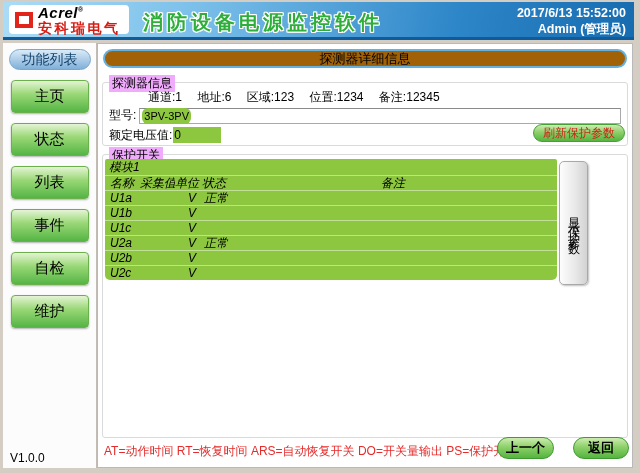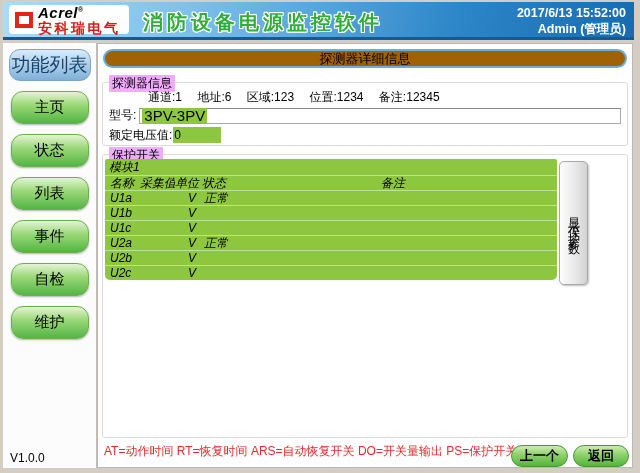--- a/index.html
+++ b/index.html
@@ -31,27 +31,27 @@
                  0 -1px 0 #fff,0 1px 0 #fff,-1px 0 0 #fff,1px 0 0 #fff;
   }
   .header-right { position:absolute; right:8px; top:3px; text-align:right;
     color:#fff; font-weight:bold; font-size:12.5px; line-height:16px; }
   
   .sidebar {
     position:absolute; left:3px; top:43px; width:94px; height:425px;
     background:#fcfcfc; border-right:1px solid #c2bcb4;
   }
   .func-pill {
-    width:82px; height:32px; margin:6px auto 0; border-radius:11px;
+    width:82px; height:21px; margin:6px auto 0; border-radius:11px;
     background:linear-gradient(180deg,#d9ebf9 0%,#a9cae6 55%,#7fb0d8 100%);
-    border:1px solid #7aa6cc; color:#14436d; font-size:19px;
+    border:1px solid #7aa6cc; color:#14436d; font-size:14px;
     display:flex; align-items:center; justify-content:center;
   }
   .nav-btn {
-    width:78px; height:33px; margin:10px auto 0; border-radius:12px;
+    width:78px; height:33px; margin:10px auto 0; border-radius:4px;
     background:linear-gradient(180deg,#e4f4d4 0%,#9ad877 42%,#54b544 100%);
     border:1px solid #6cb04e; box-shadow:0 1px 2px rgba(0,0,0,.3);
     font-size:15px; display:flex; align-items:center; justify-content:center;
     cursor:pointer;
   }
   .version { position:absolute; left:7px; bottom:3px; font-size:12px; }
   
   .content {
     position:absolute; left:97px; top:43px; width:536px; height:425px;
     background:#fff; border:1px solid #b9b9b9;
@@ -66,21 +66,21 @@
   .gb-label { position:absolute; top:-8px; left:6px; background:#f0abfc;
     padding:0 3px; font-size:12px; }
   .gb1 { top:38px; height:64px; }
   .fields-line { position:absolute; left:20px; top:6px; font-size:12px; white-space:nowrap;margin-left:25px; }
   .fields-line .fld { margin-right:12px; }
   .model-row { position:absolute; left:6px; right:6px; top:24px; height:17px;
     display:flex; align-items:center; font-size:12px; }
   .model-input { flex:1; height:16px; margin-left:3px; background:#fff;
     border:1px solid #a9a9a9; border-top-color:#8a8a8a; display:flex; align-items:center;
     padding-left:2px; }
-  .hl-green { background:#8dc63f; font-size:15px; line-height:14px; padding:1px 2px; }
+  .hl-green { background:#8dc63f; font-size:11px; line-height:14px; padding:1px 2px;border-radius:6px; }
   .rated-row { position:absolute; left:6px; top:44px; height:16px;
     display:flex; align-items:center; font-size:12px; }
   .rated-value { background:#8dc63f; padding:1px 40px 1px 1px; margin-left:1px; }
   .refresh-btn {
     position:absolute; right:2px; bottom:3px; height:18px; padding:0 9px;
     border-radius:9px; background:linear-gradient(180deg,#cdecb0 0%,#8ed06a 45%,#54b53e 100%);
     border:1px solid #46a038; color:#cc2418; font-size:12px;
     display:flex; align-items:center; cursor:pointer;
   }
   .gb2 { top:110px; height:284px; }
@@ -106,21 +106,21 @@
     position:absolute; left:456px; top:6px; width:29px; height:124px;
     background:linear-gradient(90deg,#fdfdfd 0%,#e9e9e9 55%,#d2d2d2 100%);
     border:1px solid #a8a8a8; border-radius:5px;
     box-shadow:1px 1px 2px rgba(0,0,0,.25);
     writing-mode:vertical-rl; font-size:12px; letter-spacing:5px;
     display:flex; align-items:center; justify-content:center; cursor:pointer;
   }
   
   .legend { position:absolute; left:6px; bottom:7px; font-size:12px;
     color:#e52b2b; white-space:nowrap; overflow:hidden; width:520px; }
-  .footer-buttons { position:absolute; right:3px; bottom:0; display:flex; gap:5px;padding-left:35px; }
+  .footer-buttons { position:absolute; right:3px; bottom:8px; display:flex; gap:19px;padding-left:35px; }
   .pill-btn {
     min-width:56px; height:22px; padding:0 8px; border-radius:12px;
     background:linear-gradient(180deg,#cdecb0 0%,#8ed06a 45%,#54b53e 100%);
     border:1px solid #3f9a32; font-size:13px; font-weight:bold;
     display:flex; align-items:center; justify-content:center; cursor:pointer;
   }
 </style>
 </head>
 <body>
 
@@ -170,20 +170,21 @@
       <div class="model-row">
         <span>型号:</span>
         <div class="model-input">
           <span class="hl-green">3PV-3PV</span>
         </div>
       </div>
       <div class="rated-row">
         <span>额定电压值:</span>
         <span class="rated-value">0</span>
       </div>
+      <div class="refresh-btn">刷新保护参数</div>
     </div>
 
     <div class="groupbox gb2">
       <div class="gb-label">保护开关</div>
 
       <div class="module-table">
         <div class="trow title-row">模块1</div>
         <div class="trow hdr">
           <span class="c name">名称</span>
           <span class="c val">采集值</span>

